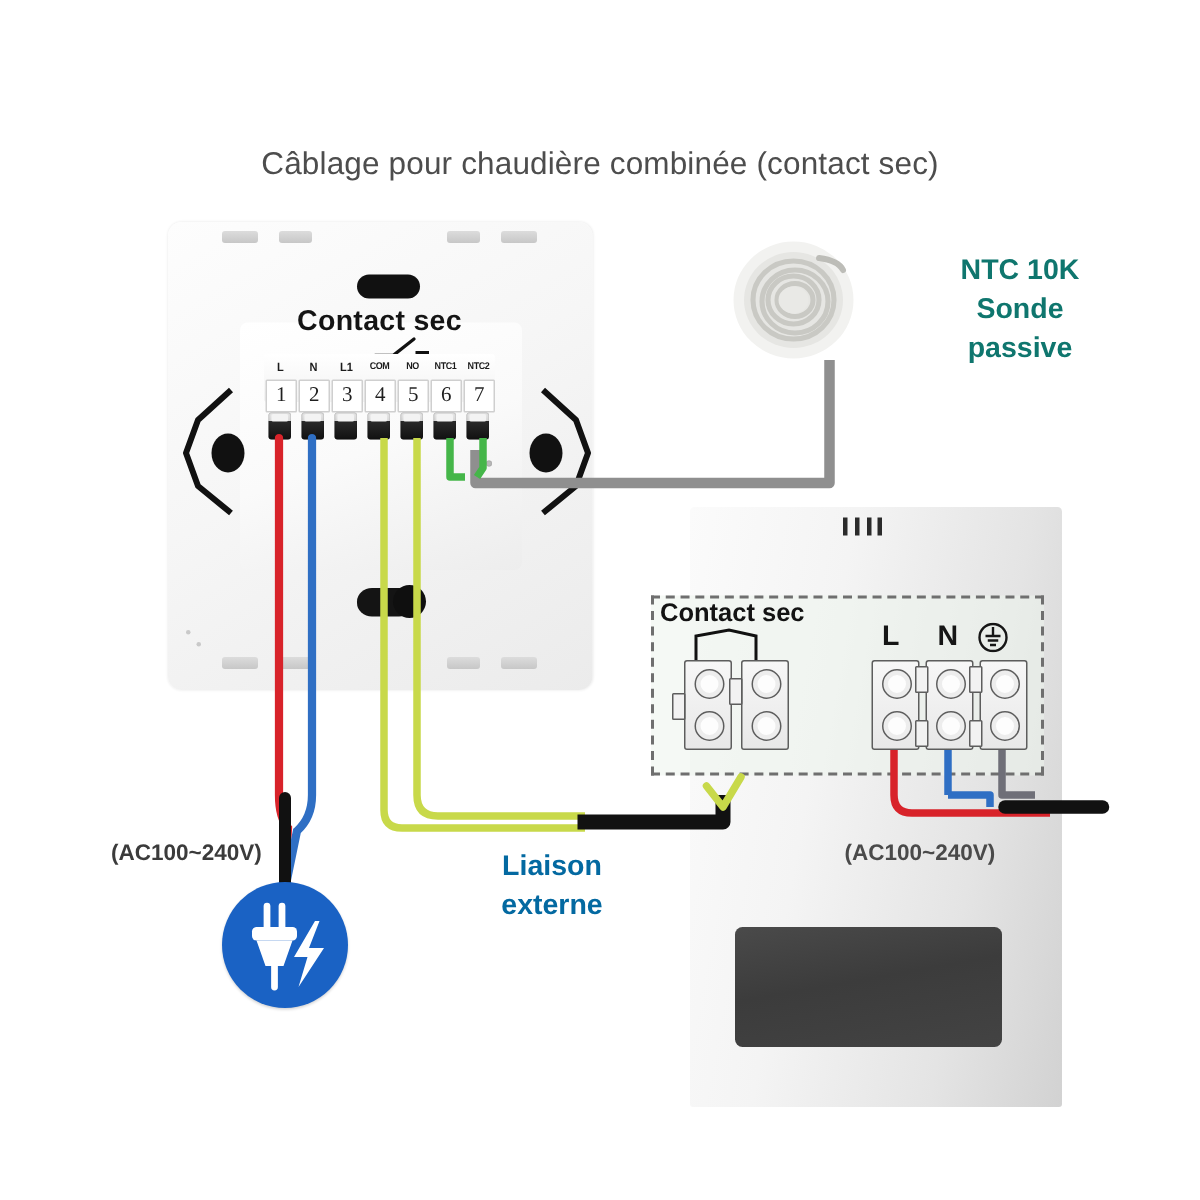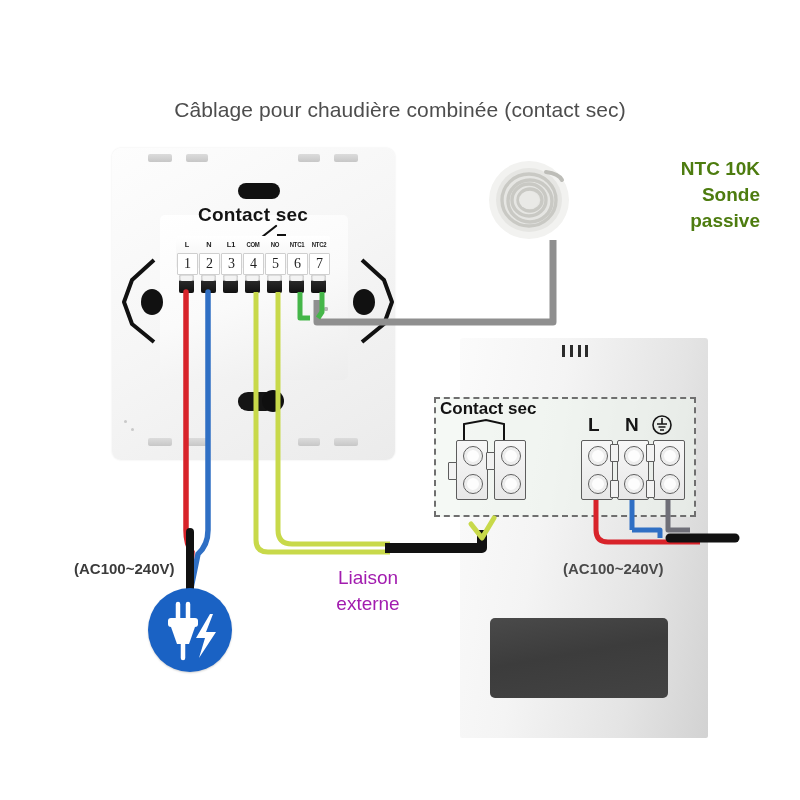--- a/index.html
+++ b/index.html
@@ -100,23 +100,23 @@
     background:#f3f3f3;border-radius:1px;display:block;}
 
   
   #wires{position:absolute;left:0;top:0;width:800px;height:800px;pointer-events:none;}
 
   
   .ntc-sensor{
     position:absolute;left:488px;top:160px;width:82px;height:82px;
   }
   .ntc-label{
-    position:absolute;left:600px;top:156px;width:160px;
-    font-size:19px;font-weight:700;color:#4d7c0f;line-height:26px;
-    text-align:right;
+    position:absolute;left:600px;top:168px;width:160px;
+    font-size:19px;font-weight:700;color:#0f766e;line-height:26px;
+    text-align:center;
   }
 
   
   .boiler-body{
     position:absolute;left:460px;top:338px;width:248px;height:400px;
     background:linear-gradient(100deg,#fbfbfb 0%,#f4f4f4 35%,#e4e4e4 72%,#d2d2d2 100%);
     border-radius:3px 3px 2px 2px;
   }
   .boiler-top-vent{
     position:absolute;left:562px;top:345px;width:26px;height:12px;
@@ -157,21 +157,21 @@
   .ac-label-left{
     position:absolute;left:74px;top:560px;
     font-size:15px;font-weight:700;color:#3b3b3b;
   }
   .ac-label-right{
     position:absolute;left:563px;top:560px;
     font-size:15px;font-weight:700;color:#4a4a4a;
   }
   .liaison{
     position:absolute;left:308px;top:565px;width:120px;text-align:center;
-    font-size:19px;font-weight:400;color:#a21caf;line-height:26px;
+    font-size:19px;font-weight:700;color:#0369a1;line-height:26px;
   }
 
   
   .plug-icon{
     position:absolute;left:148px;top:588px;width:84px;height:84px;
     background:#1a62c4;border-radius:50%;
     box-shadow:0 1px 2px rgba(0,0,0,.18);
   }
 </style>
 </head>

